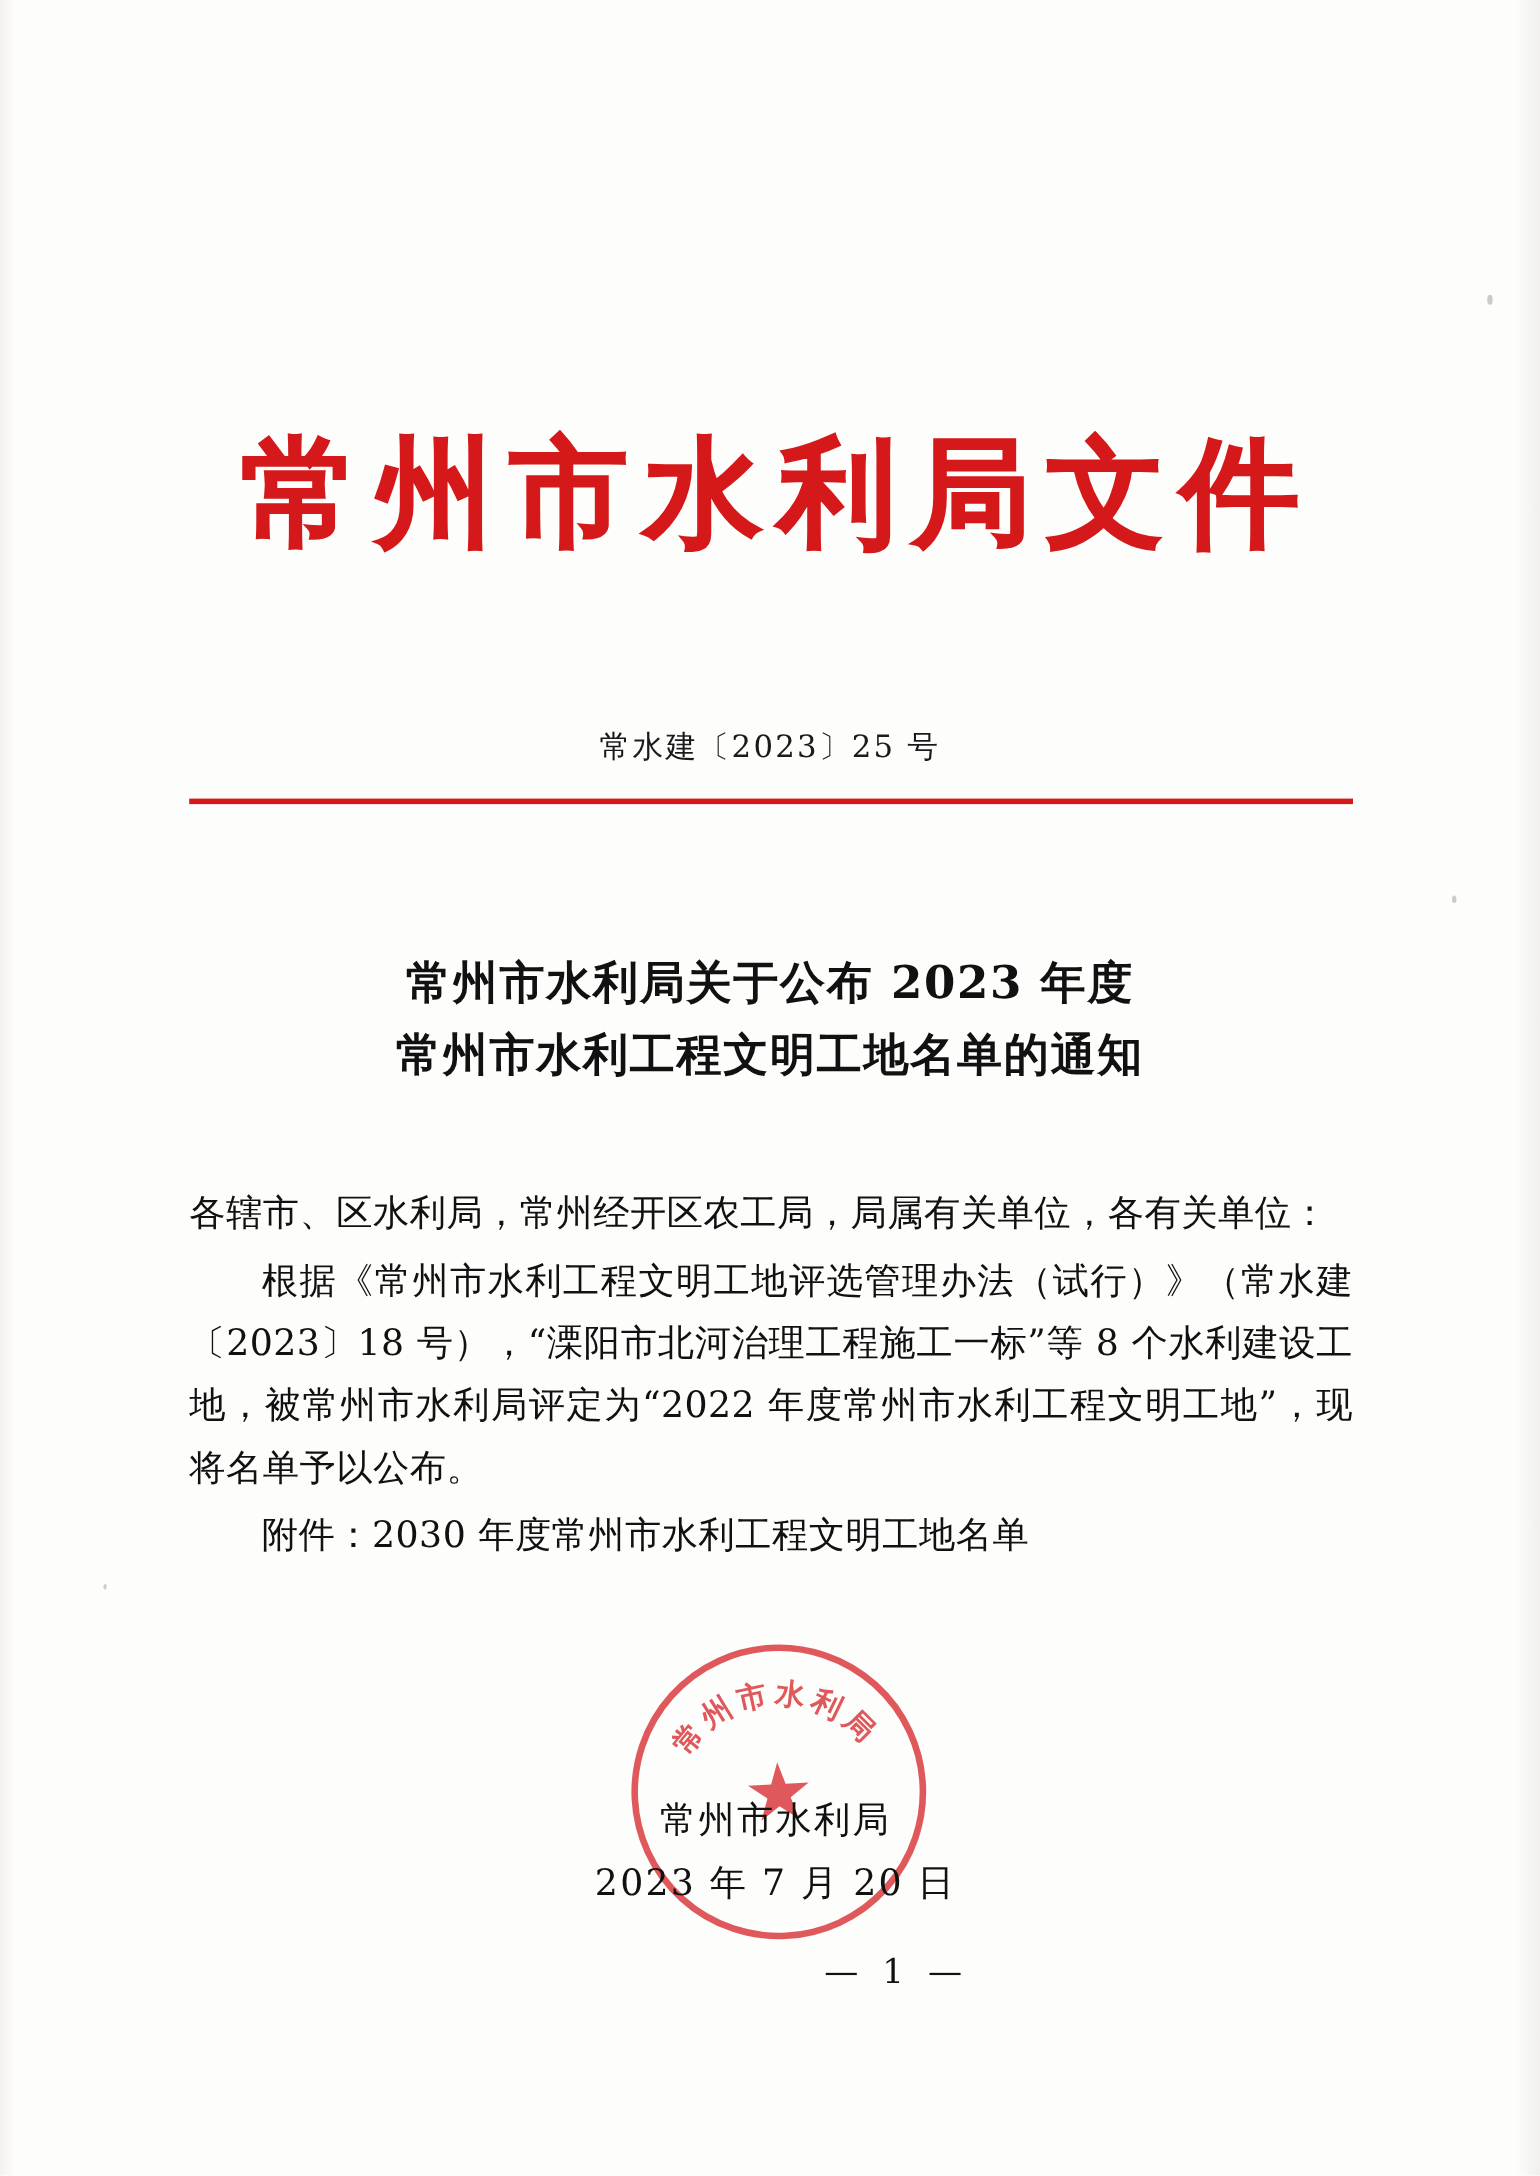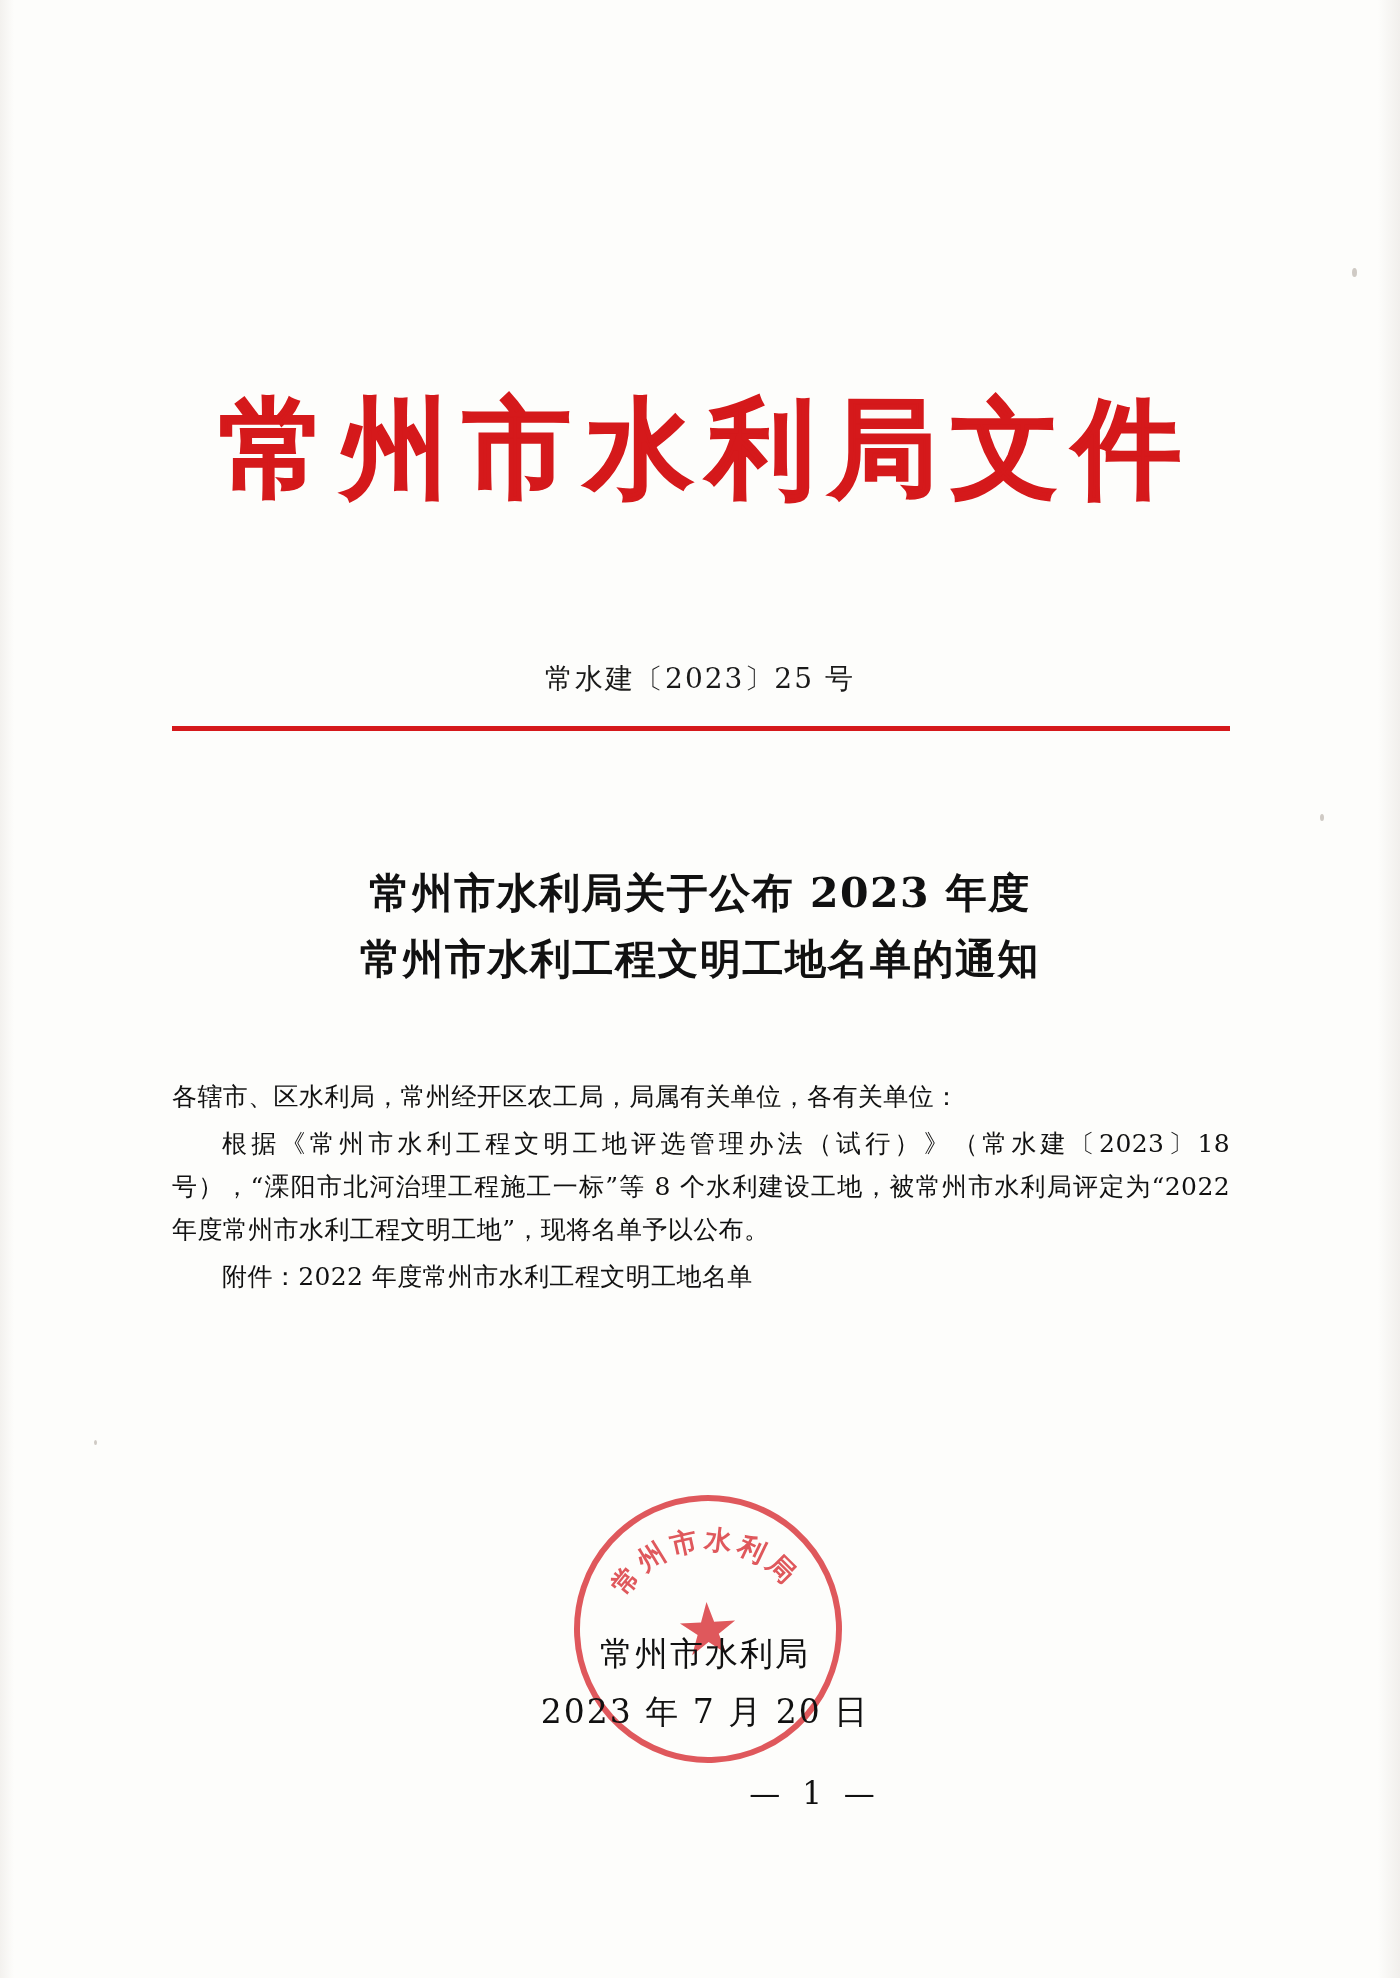--- a/index.html
+++ b/index.html
@@ -93,21 +93,21 @@
   }
   .title div { white-space: nowrap; }
 
   
   .body-block {
     position: absolute;
     top: 1075px;
     left: 172px;
     width: 1058px;
     color: #111;
-    font-size: 25px;
+    font-size: 33px;
     line-height: 1.72;
     letter-spacing: 0.4px;
     font-family: "DejaVu Serif", "Liberation Serif", serif;
   }
   .body-block p {
     margin: 0 0 4px 0;
     text-align: justify;
     text-justify: inter-ideograph;
   }
   .indent2 { text-indent: 2em; }
@@ -219,21 +219,21 @@
   <div class="red-rule"></div>
 
   <div class="title">
     <div>常州市水利局关于公布 2023 年度</div>
     <div>常州市水利工程文明工地名单的通知</div>
   </div>
 
   <div class="body-block">
     <p>各辖市、区水利局，常州经开区农工局，局属有关单位，各有关单位：</p>
     <p class="indent2">根据《常州市水利工程文明工地评选管理办法（试行）》（常水建〔2023〕18 号），“溧阳市北河治理工程施工一标”等 8 个水利建设工地，被常州市水利局评定为“2022 年度常州市水利工程文明工地”，现将名单予以公布。</p>
-    <p class="attach">附件：2022 年度常州市水利工程文明工地名单</p>
+    <p class="attach">附件：2030 年度常州市水利工程文明工地名单</p>
   </div>
 
   <div class="seal">
     <div class="seal-ring"></div>
     <svg class="seal-arc" viewBox="0 0 268 268">
       <defs>
         <path id="arcpath" d="M 38 150 A 96 96 0 0 1 230 150" fill="none"></path>
       </defs>
       <text>
         <textPath href="#arcpath" startOffset="50%" text-anchor="middle">常州市水利局</textPath>

